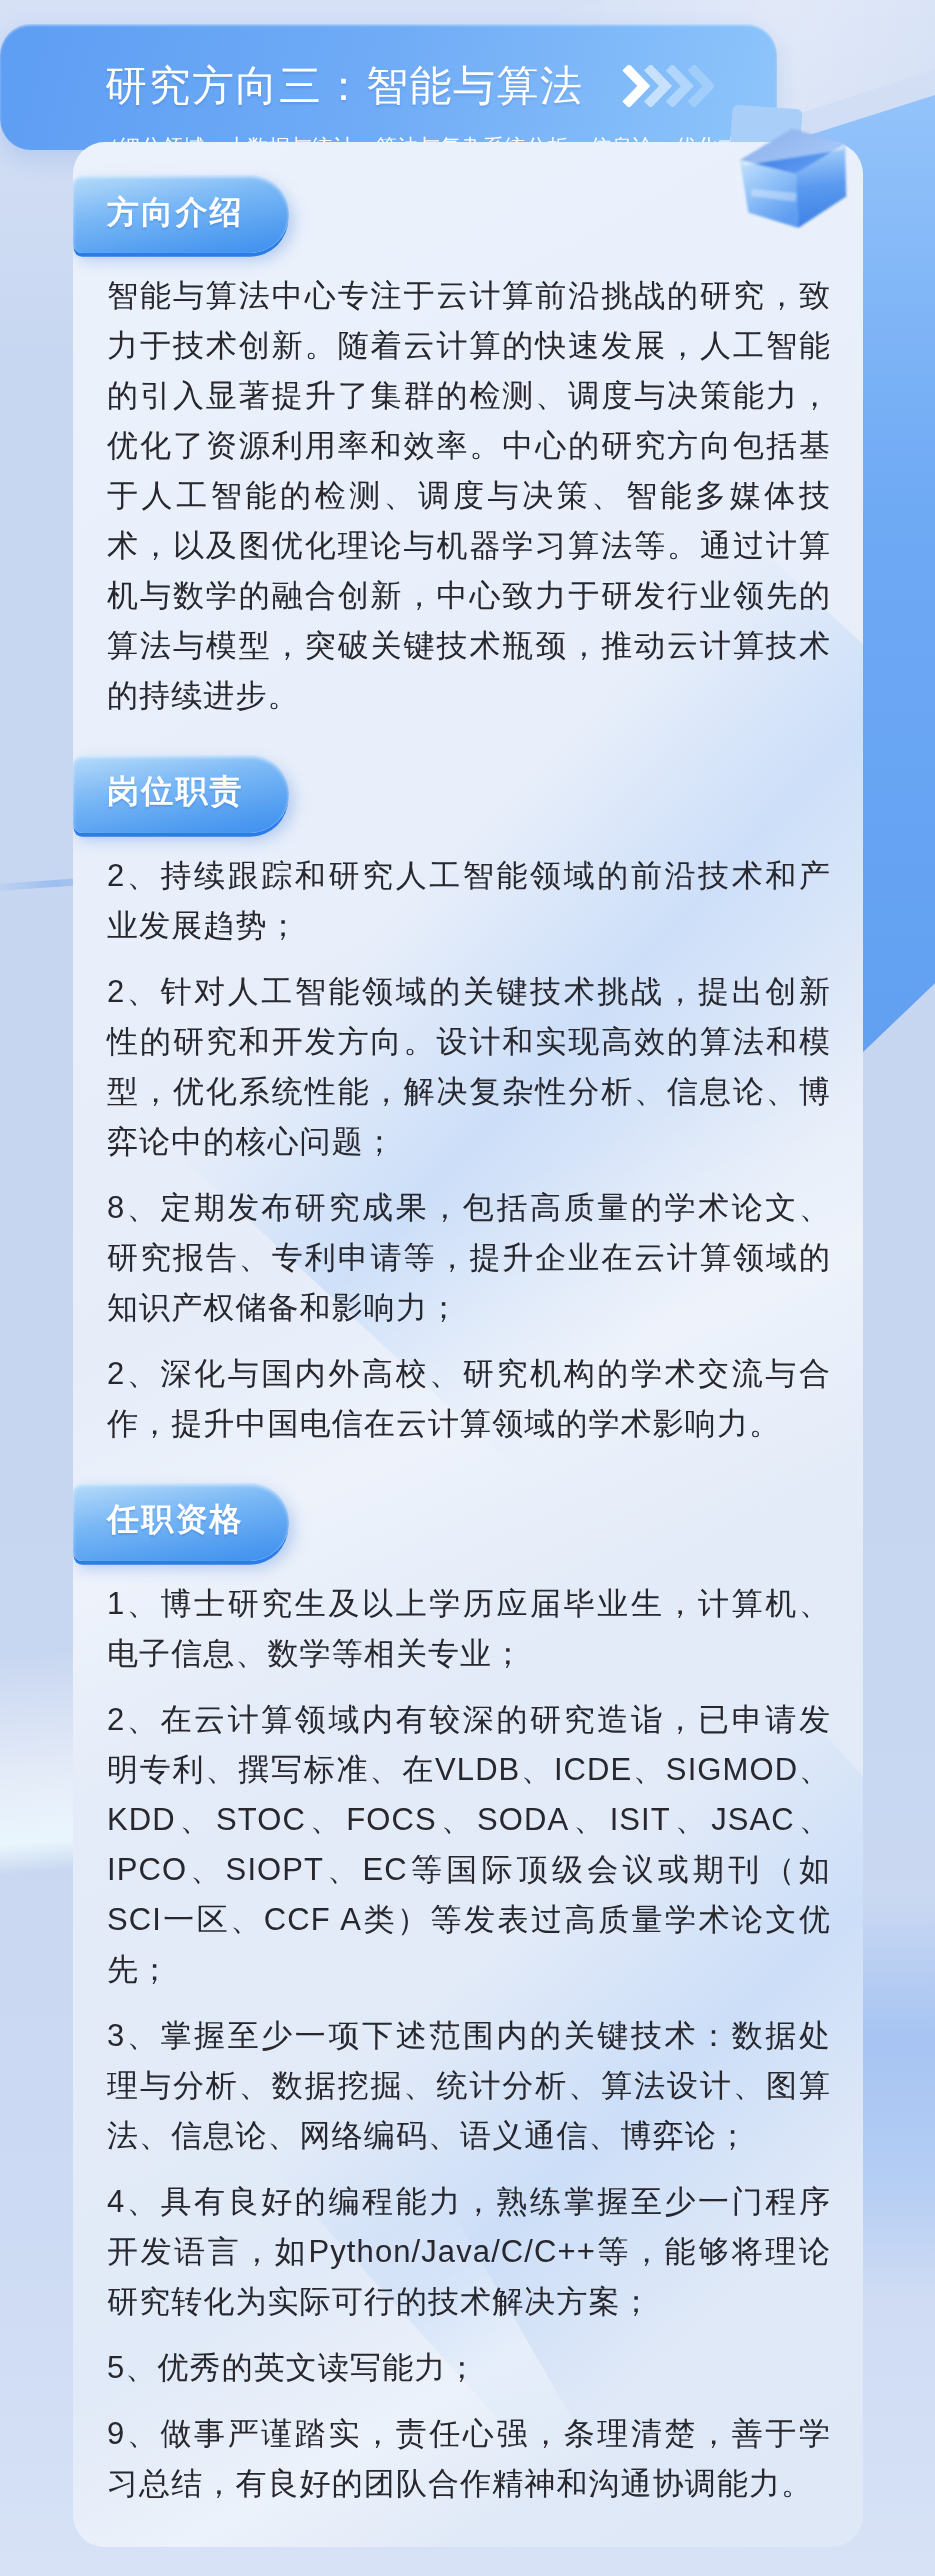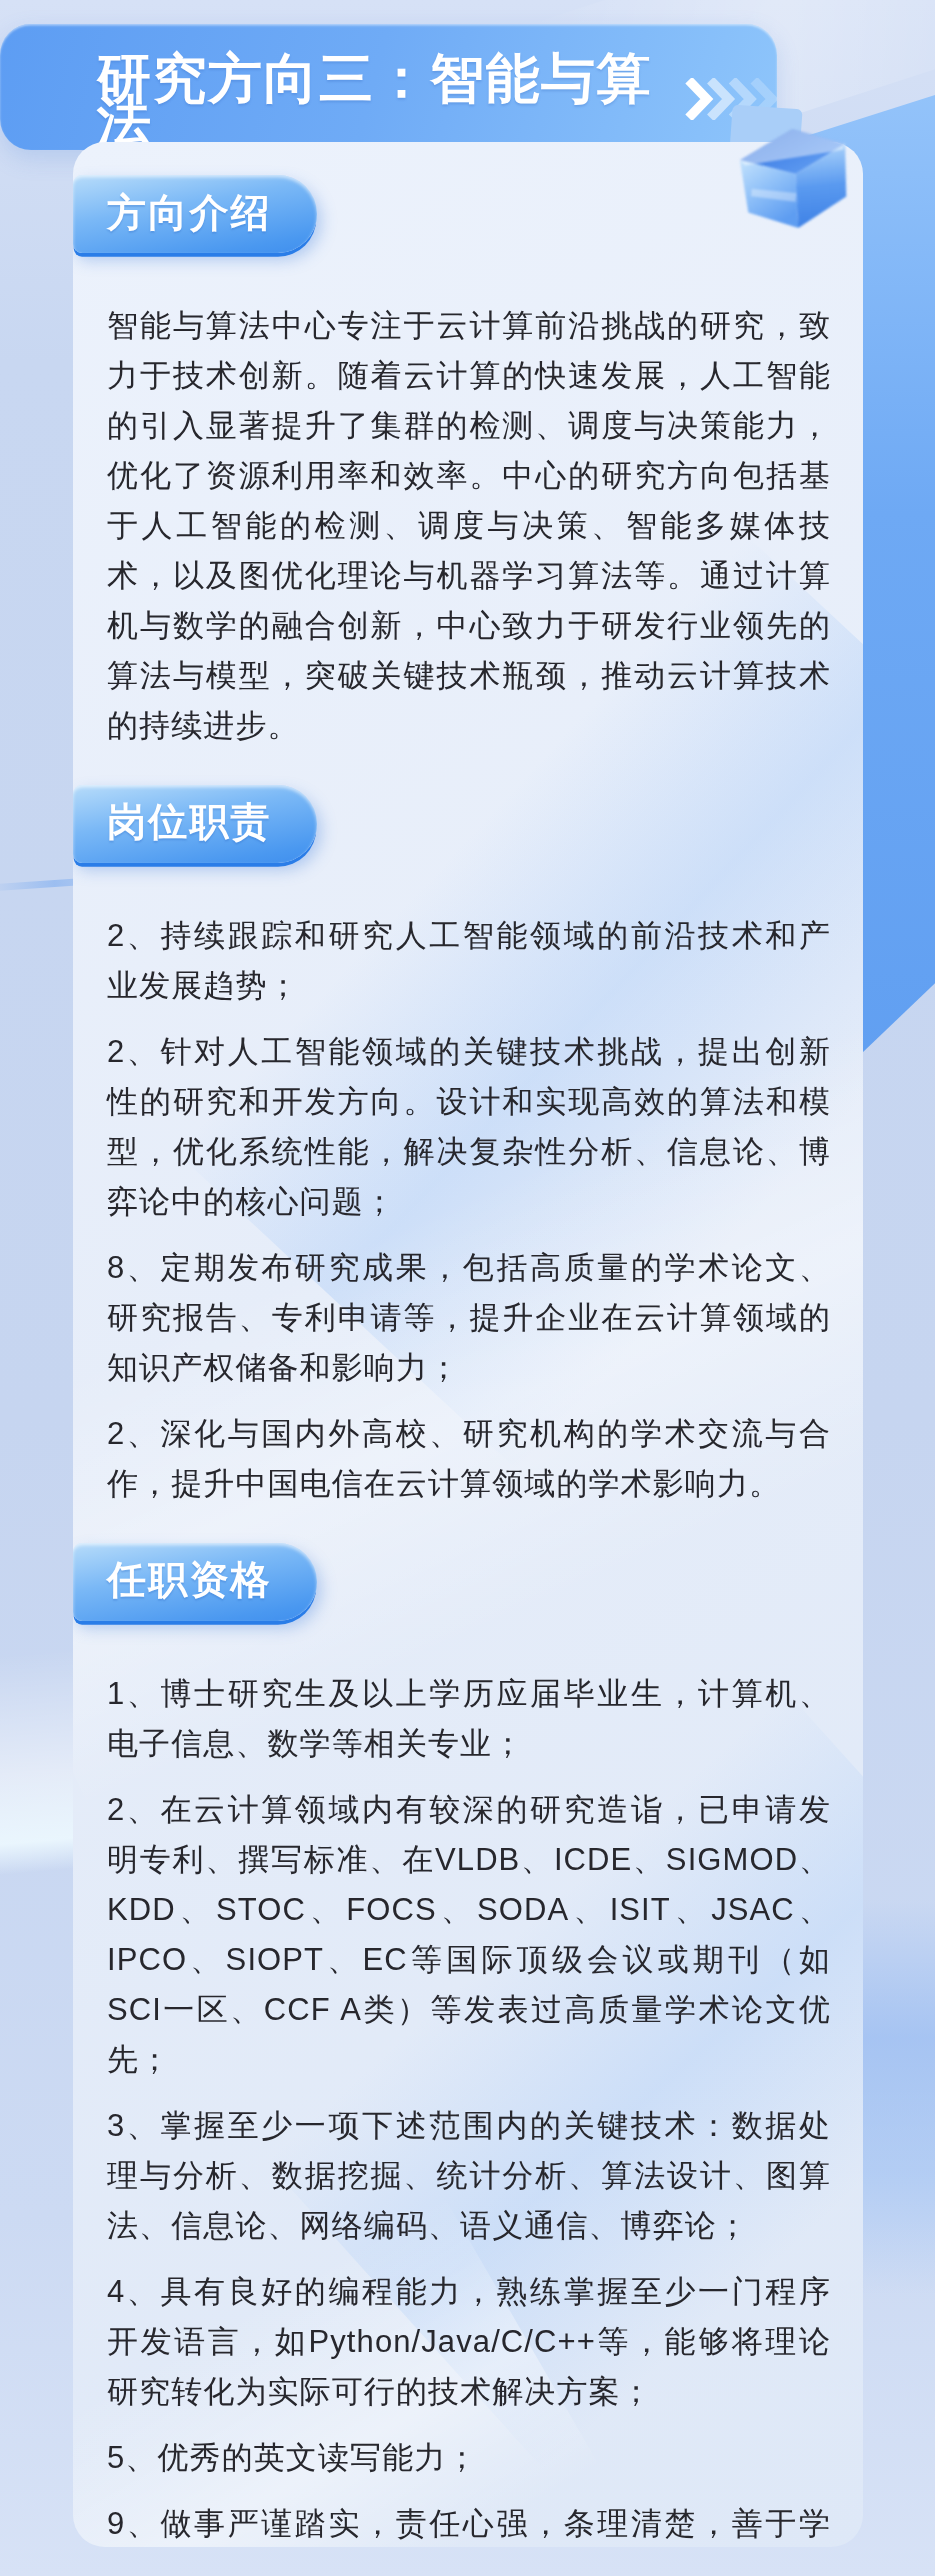--- a/index.html
+++ b/index.html
@@ -38,21 +38,21 @@
     background:#a9cef8;transform:rotate(4deg);z-index:2;
   }
   
   .banner{
     position:absolute;left:0;top:24px;width:777px;height:126px;border-radius:31px;
     background:linear-gradient(105deg,#5d9df3 0%,#6fabf6 48%,#8ec5fb 100%);
     box-shadow:inset 0 1.5px 2.2px rgba(255,255,255,.5),0 8.8px 22px rgba(90,140,220,.22);
     z-index:1;box-sizing:border-box;padding:25px 0 0 89px;
   }
   .banner-title-row{display:flex;align-items:center;gap:20.5px;}
-  .banner-title{margin:8px;font-size:54px;line-height:42px;font-weight:700;color:#fff;letter-spacing:1.5px;
+  .banner-title{margin:16px;font-size:42px;line-height:42px;font-weight:400;color:#fff;letter-spacing:1.5px;
     text-shadow:0 1.5px 2.2px rgba(40,90,180,.22);}
   .banner-chevrons{display:flex;align-items:center;}
   .banner-subtitle{margin-top:11.7px;margin-left:8.8px;font-size:21px;line-height:23.4px;color:#fff;
     font-weight:500;letter-spacing:0.4px;}
   
   .card{
     position:absolute;left:73px;top:142px;width:790px;height:2405px;border-radius:32px;
     background:linear-gradient(150deg,#ecf2fc 0%,#e6edf9 45%,#dee8f7 100%);
     z-index:3;overflow:hidden;box-sizing:border-box;padding:33px 0 0 0;
   }
@@ -71,23 +71,23 @@
     transform:rotate(-30deg);}
   
   .section{position:relative;}
   .section + .section{margin-top:34px;}
   .badge{
     position:relative;display:inline-flex;align-items:center;height:75px;
     padding:0 45px 2.9px 34px;border-radius:10.2px 44px 44px 10.2px;
     background:linear-gradient(170deg,#b7dcfa 0%,#7ab8f6 40%,#4a98f0 85%,#3f8fee 100%);
     box-shadow:0 4.4px 0 -0.7px #2a7de8,inset 0 2.2px 3.7px rgba(255,255,255,.6),4.4px 7.3px 14.6px rgba(70,130,220,.35);
   }
-  .badge-text{font-size:39px;font-weight:700;color:#fff;letter-spacing:2.2px;
+  .badge-text{font-size:32px;font-weight:700;color:#fff;letter-spacing:2.2px;
     text-shadow:0 1.5px 1.5px rgba(50,110,200,.3);}
-  .section-body{position:relative;padding:0 32px 0 34px;margin-top:48px;}
+  .section-body{position:relative;padding:0 32px 0 34px;margin-top:18px;}
   .section-body p{
     margin:0 0 16px 0;font-size:31px;line-height:50px;color:#27272d;letter-spacing:1.1px;
     text-align:justify;text-align-last:left;font-weight:400;
   }
   .section-body p:last-child{margin-bottom:0;}
   
   .cube{position:absolute;left:736px;top:120px;width:118px;height:111px;z-index:4;
     transform:rotate(-6deg);filter:blur(1px);}
 </style>
 </head>

